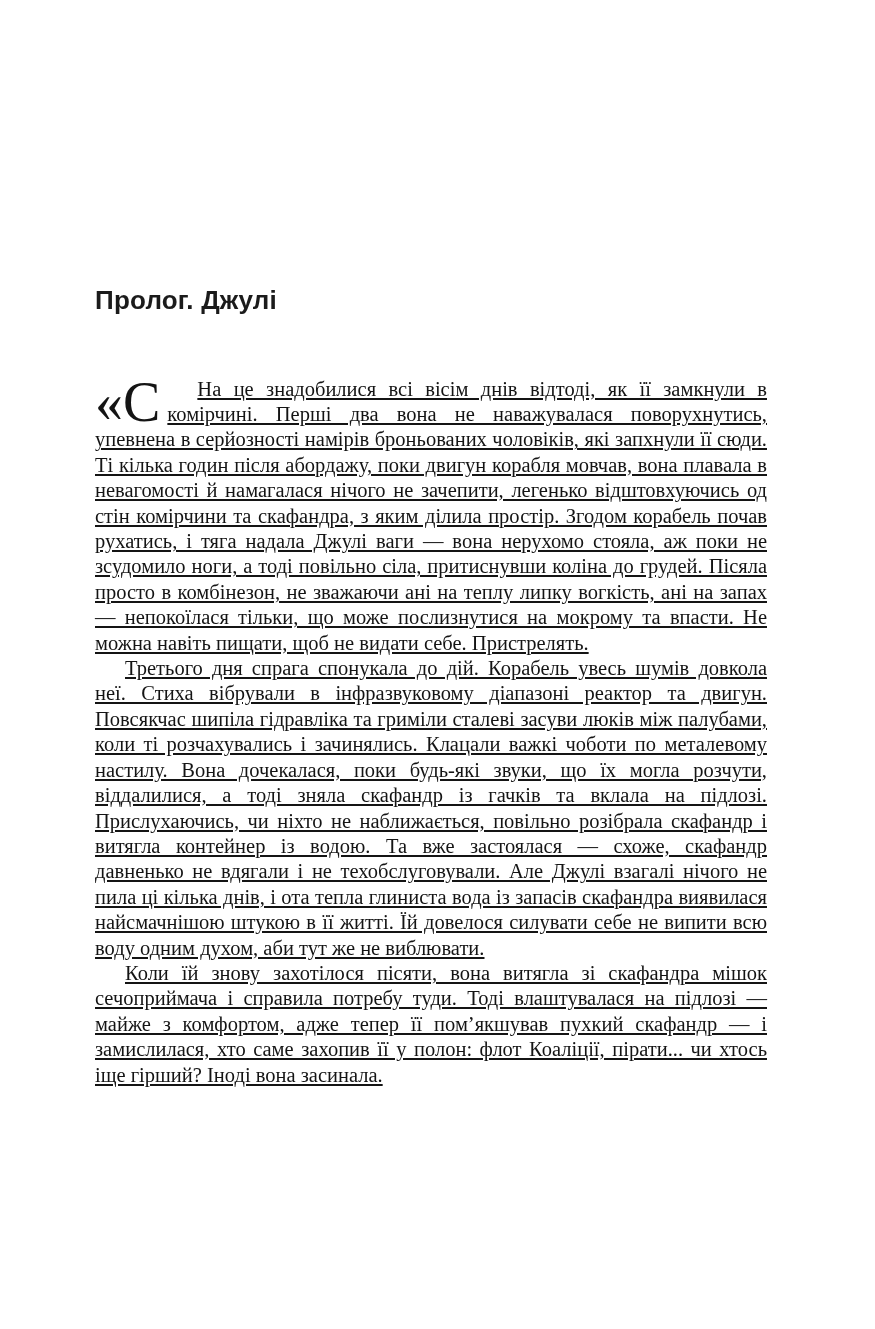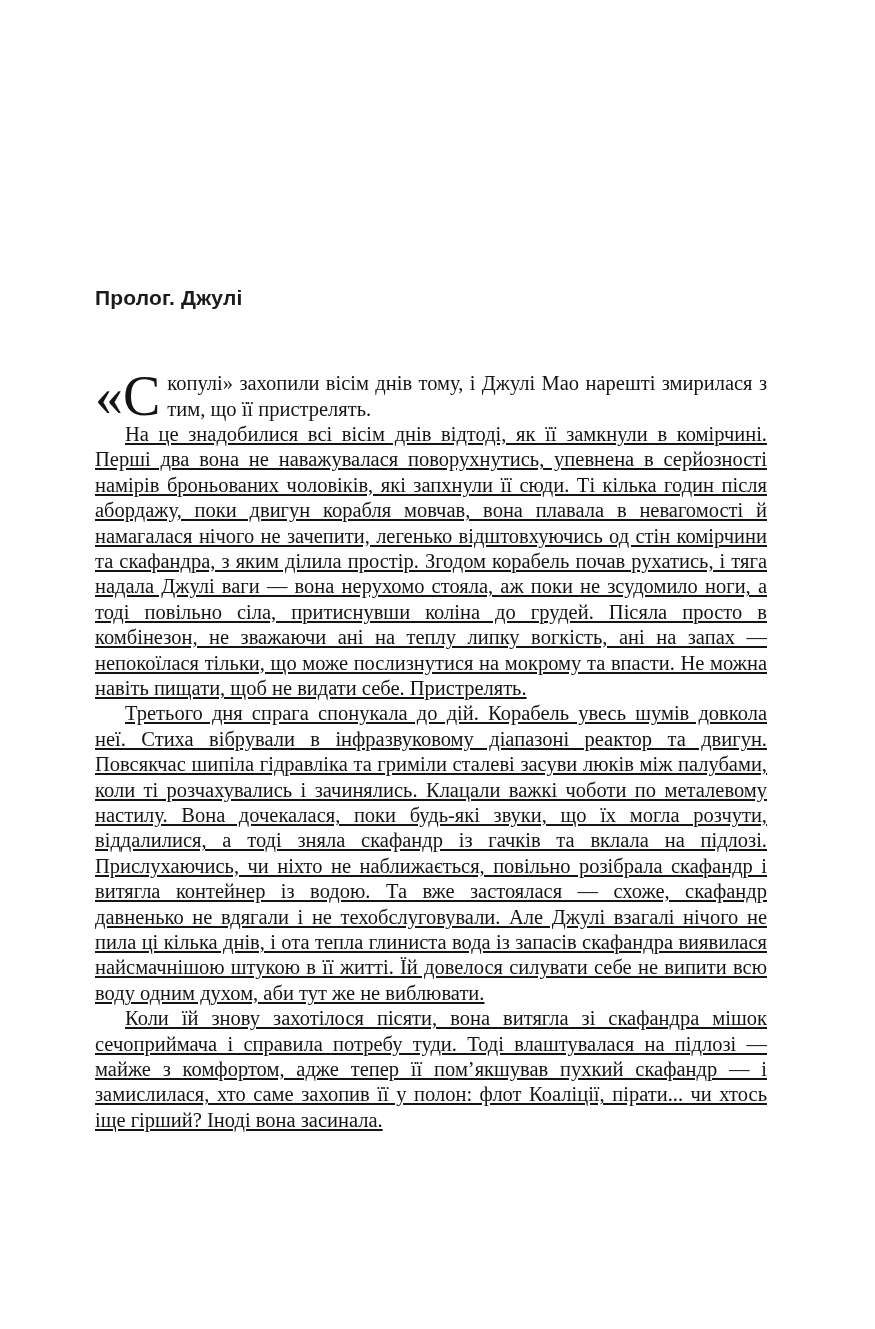--- a/index.html
+++ b/index.html
@@ -14,21 +14,21 @@
     background: #ffffff;
     box-sizing: border-box;
     padding: 286px 108px 0 95px;
     overflow: hidden;
     color: #161616;
   }
   .chapter-title {
     margin: 0 0 62px 0;
     font-family: "Liberation Sans", sans-serif;
     font-weight: 700;
-    font-size: 21px;
+    font-size: 26px;
     line-height: 1.1;
     color: #1b1b1b;
     letter-spacing: 0.2px;
   }
   .body-text {
     font-family: "Liberation Serif", serif;
     font-size: 20.5px;
     line-height: 25.4px;
     text-align: justify;
     hyphens: auto;
@@ -55,21 +55,21 @@
 </head>
 <body>
 
 <div class="page">
 
   <h1 class="chapter-title">Пролог. Джулі</h1>
 
   <div class="body-text">
 
     <p>
-      <span class="dropcap">«С</span><span>копулі» захопили вісім днів тому, і Джулі Мао нарешті змирилася з тим, що її пристрелять.</span>
+      <span class="dropcap">«С</span>
     </p>
 
     <p class="indented">На це знадобилися всі вісім днів відтоді, як її замкнули в комірчині. Перші два вона не наважувалася поворухнутись, упевнена в серйозності намірів броньованих чоловіків, які запхнули її сюди. Ті кілька годин після абордажу, поки двигун корабля мовчав, вона плавала в невагомості й намагалася нічого не зачепити, легенько відштовхуючись од стін комірчини та скафандра, з яким ділила простір. Згодом корабель почав рухатись, і тяга надала Джулі ваги — вона нерухомо стояла, аж поки не зсудомило ноги, а тоді повільно сіла, притиснувши коліна до грудей. Пісяла просто в комбінезон, не зважаючи ані на теплу липку вогкість, ані на запах — непокоїлася тільки, що може послизнутися на мокрому та впасти. Не можна навіть пищати, щоб не видати себе. Пристрелять.</p>
 
     <p class="indented">Третього дня спрага спонукала до дій. Корабель увесь шумів довкола неї. Стиха вібрували в інфразвуковому діапазоні реактор та двигун. Повсякчас шипіла гідравліка та гриміли сталеві засуви люків між палубами, коли ті розчахувались і зачинялись. Клацали важкі чоботи по металевому настилу. Вона дочекалася, поки будь-які звуки, що їх могла розчути, віддалилися, а тоді зняла скафандр із гачків та вклала на підлозі. Прислухаючись, чи ніхто не наближається, повільно розібрала скафандр і витягла контейнер із водою. Та вже застоялася — схоже, скафандр давненько не вдягали і не техобслуговували. Але Джулі взагалі нічого не пила ці кілька днів, і ота тепла глиниста вода із запасів скафандра виявилася найсмачнішою штукою в її житті. Їй довелося силувати себе не випити всю воду одним духом, аби тут же не виблювати.</p>
 
     <p class="indented">Коли їй знову захотілося пісяти, вона витягла зі скафандра мішок сечоприймача і справила потребу туди. Тоді влаштувалася на підлозі — майже з комфортом, адже тепер її пом’якшував пухкий скафандр — і замислилася, хто саме захопив її у полон: флот Коаліції, пірати... чи хтось іще гірший? Іноді вона засинала.</p>
 
   </div>
 </div>

